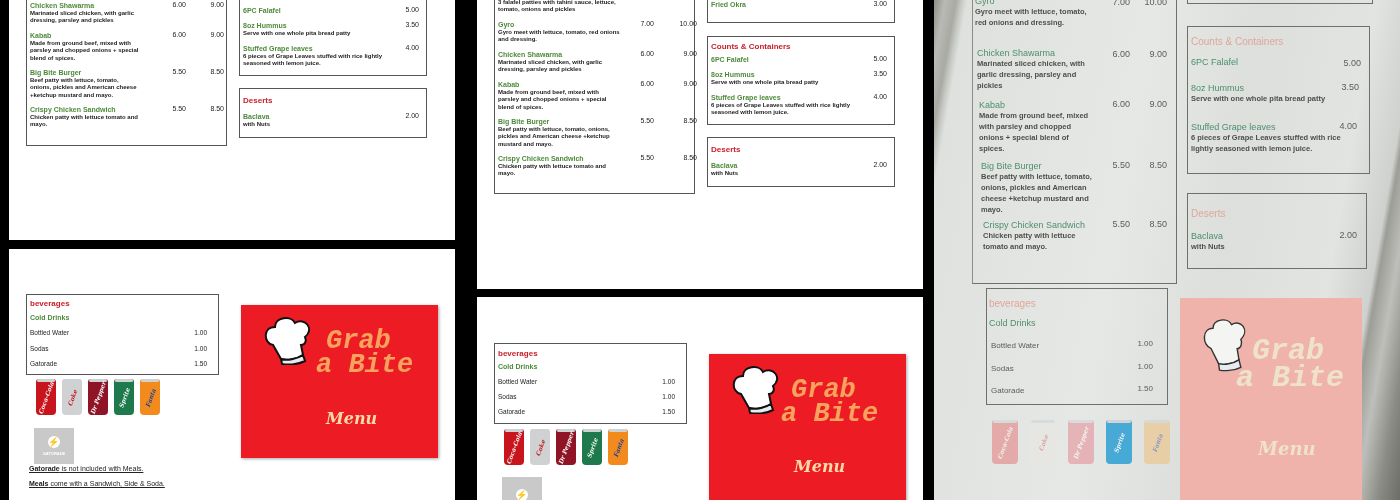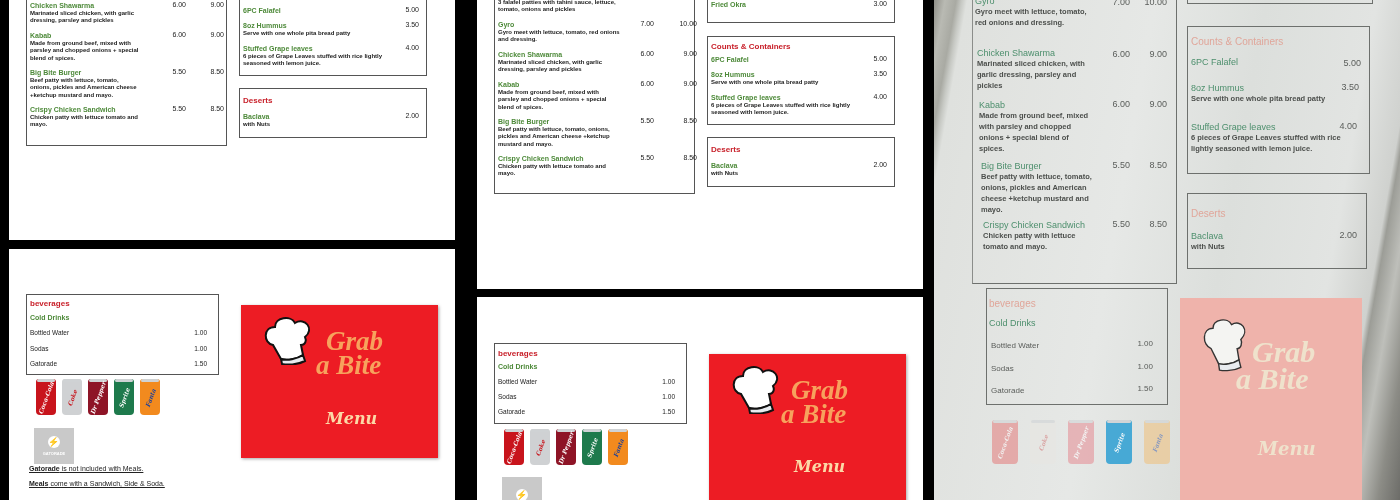--- a/index.html
+++ b/index.html
@@ -22,21 +22,21 @@
   .plain { color: #222; font-size: 6.5px; }
 
   .photo .sec-title { color: #e0a69a; font-weight: normal; font-size: 10px; }
   .photo .sub-title, .photo .iname { color: #4d8f6d; font-weight: normal; font-size: 9px; }
   .photo .idesc { color: #4c4f4c; font-size: 7.5px; line-height: 11px; }
   .photo .price { color: #5a5d5a; font-size: 9px; }
   .photo .plain { color: #5a5d5a; font-size: 8px; }
 
   .banner { position: absolute; background: #ed1c24; box-shadow: 1px 1px 3px rgba(0,0,0,.35); }
   .photo .banner { background: #efb3ab; box-shadow: none; }
-  .brand { position: absolute; color: #f7a25d; font-family: Liberation Serif, serif; font-style: italic; font-weight: bold; line-height: 0.9; }
+  .brand { position: absolute; color: #f7a25d; font-family: Liberation Mono, monospace; font-style: italic; font-weight: bold; line-height: 0.9; }
   .menu-word { position: absolute; color: #fcd9a7; font-family: "DejaVu Serif", serif; font-style: italic; font-weight: bold; text-align: center; }
   .photo .brand, .photo .menu-word { color: #efe2cc; }
   .chef { position: absolute; }
 
   .cans { position: absolute; display: flex; gap: 6px; }
   .can { width: 20px; height: 36px; border-radius: 3px 3px 4px 4px; position: relative; display: flex; align-items: center; justify-content: center; }
   .can span { font-size: 6px; color: #fff; font-style: italic; font-weight: bold; transform: rotate(-70deg); white-space: nowrap; font-family: "DejaVu Serif", serif; }
   .can::before { content: ""; position: absolute; top: 0; left: 1px; right: 1px; height: 3px; background: #cfd2d4; border-radius: 2px; }
   .photo .can { opacity: .55; }
 

